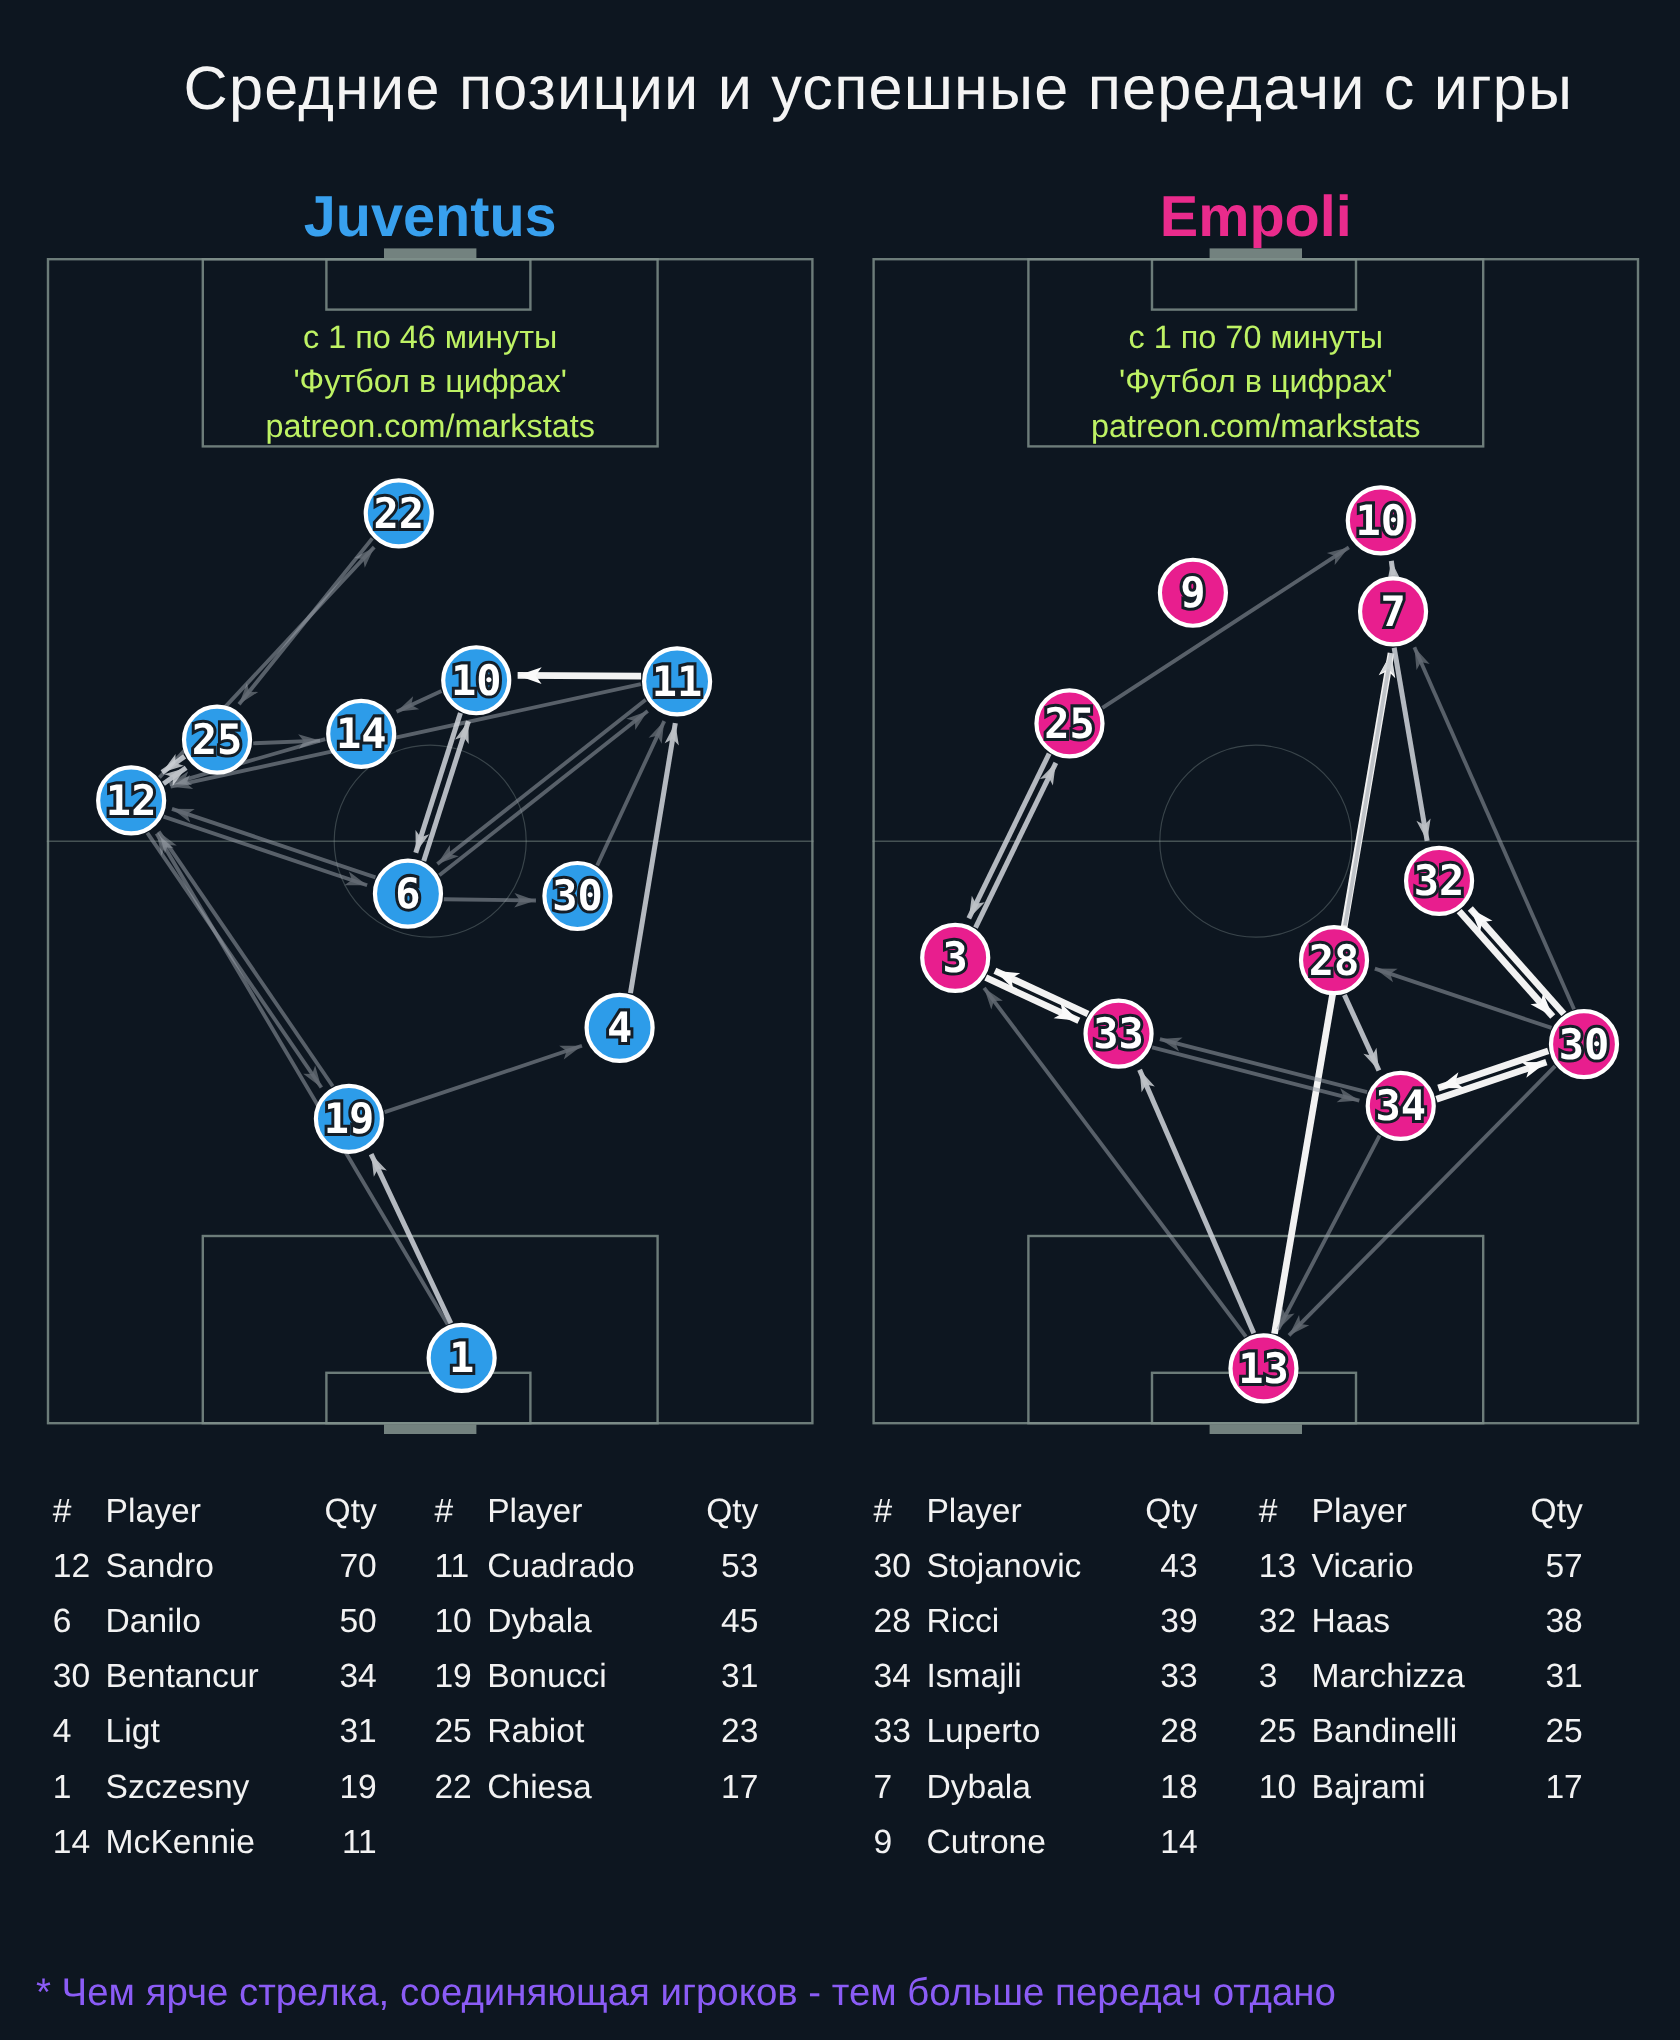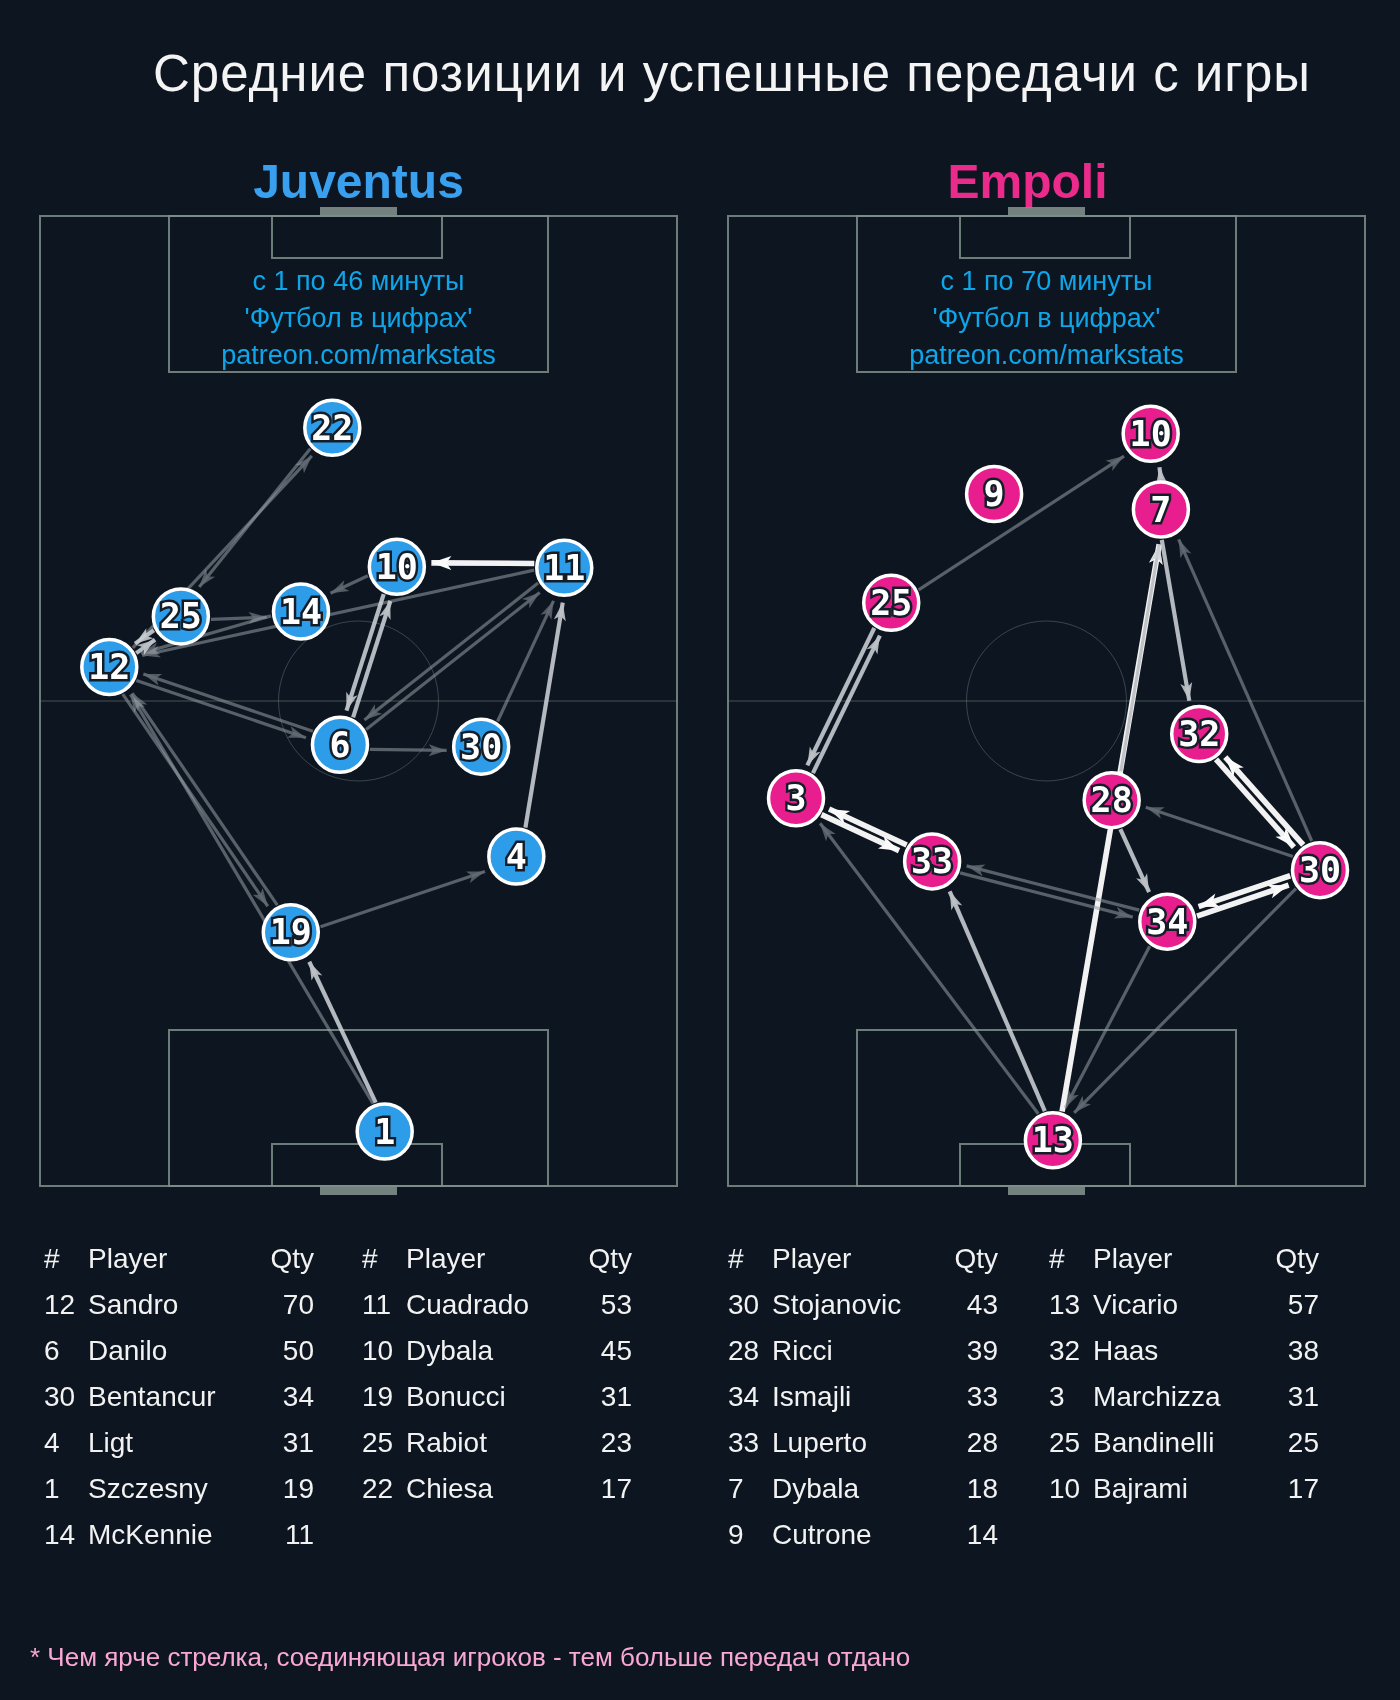--- a/index.html
+++ b/index.html
@@ -9,37 +9,37 @@
   }
   .main-title{
     position:absolute;left:0;top:44px;width:1400px;text-align:center;
     font-size:51px;font-weight:400;color:#f4f4f4;letter-spacing:1px;margin-left:32px;
   }
   .team-title{
     position:absolute;top:154px;width:639px;text-align:center;
     font-size:48px;font-weight:700;
   }
   .team-title.juve{left:39px;color:#38a0ee;}
-  .team-title.empoli{left:708px;color:#ea2b8c;}
+  .team-title.empoli{left:727px;color:#ea2b8c;}
   .pitch{position:absolute;top:215px;width:639px;height:972px;}
   .pitch.juve{left:39px;}
   .pitch.empoli{left:727px;}
   .pitch svg{position:absolute;left:0;top:0;overflow:visible;}
   .annotation{
     position:absolute;left:0;top:48px;width:639px;text-align:center;
-    font-size:27px;line-height:37px;color:#0ea5e9;
+    font-size:27px;line-height:37px;color:#bef264;
   }
   .pass-table{
     position:absolute;display:grid;grid-template-columns:44px 160px 66px;
     grid-auto-rows:46px;font-size:28px;color:#f2f2f2;align-items:center;
   }
   .pass-table .qty{text-align:right;}
   .pass-table .hdr{font-weight:400;}
   .footnote{
-    position:absolute;left:30px;top:1642px;font-size:26px;color:#f9a8d4;
+    position:absolute;left:30px;top:1642px;font-size:32px;color:#8b5cf6;
   }
   
   .pline{fill:none;stroke:#7e8e89;stroke-width:2;opacity:.85;}
   .pmid{stroke:#7e8e89;stroke-width:1.2;opacity:.5;}
   .pcircle{fill:none;stroke:#9fb0ac;stroke-width:1;opacity:.3;}
   .pgoal{fill:#7e8e89;opacity:.9;stroke:none;}
   
   .w1{stroke:#969da6;stroke-width:3.2;opacity:.55;}
   .w2{stroke:#d2d6dc;stroke-width:4.2;opacity:.85;}
   .w3{stroke:#f7f7f7;stroke-width:5.6;opacity:.98;}

